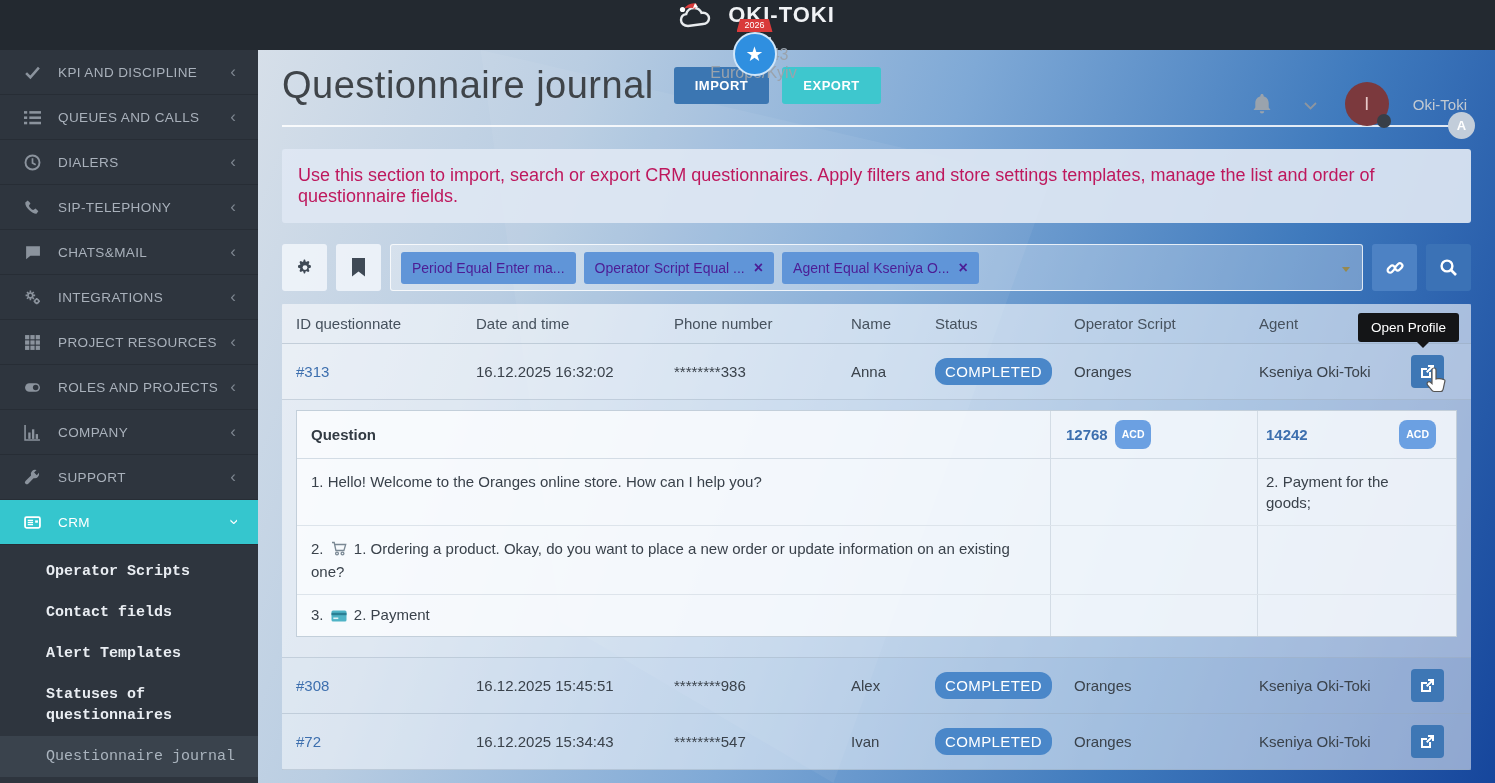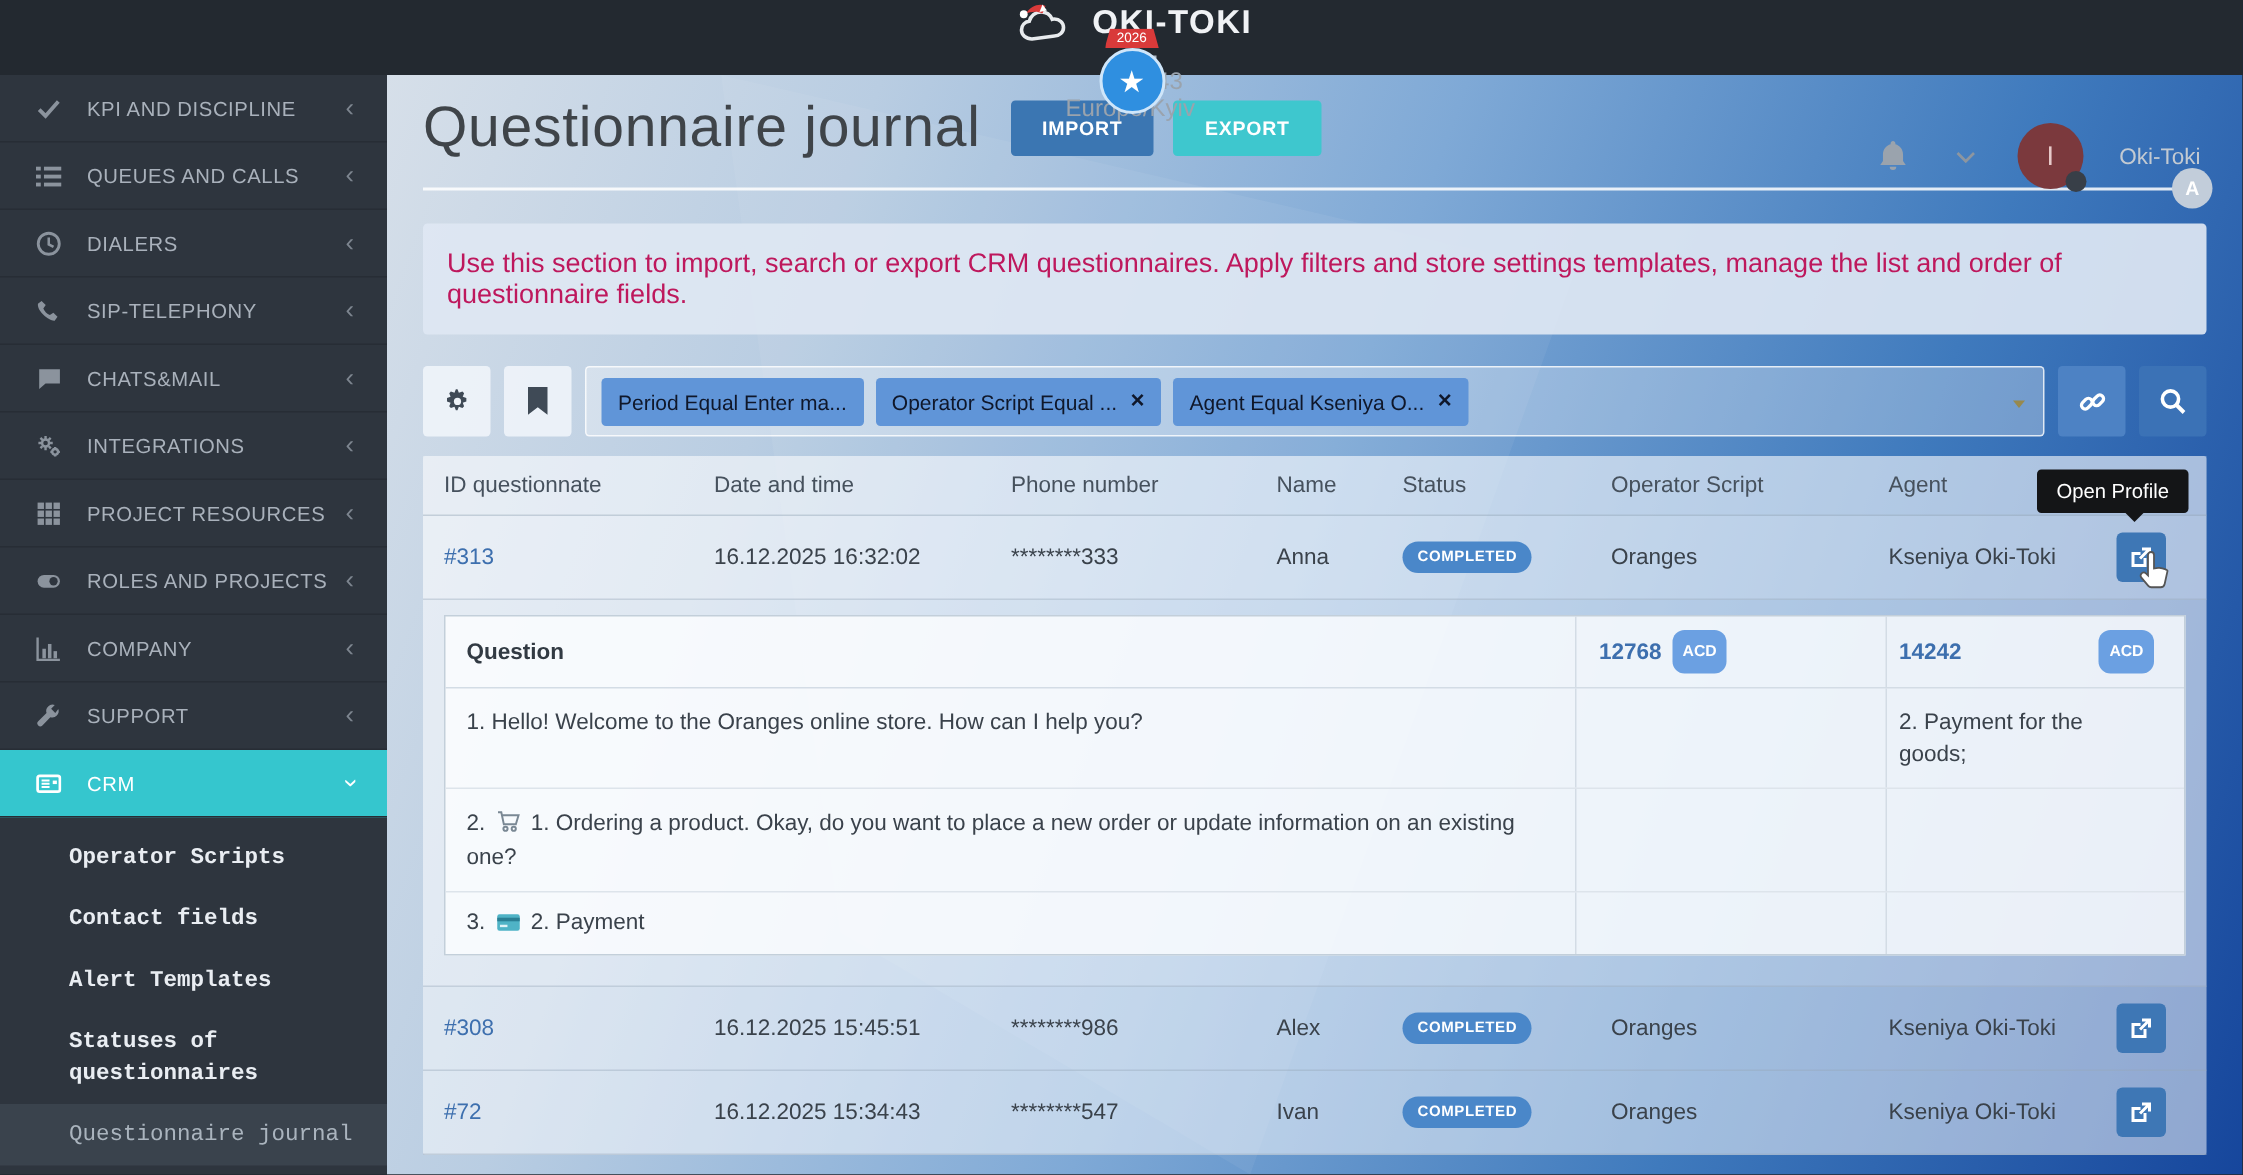--- a/index.html
+++ b/index.html
@@ -59,32 +59,32 @@
   .a-badge { position:absolute; right:-4px; top:-13px; width:27px; height:27px; border-radius:50%; background:#c2cdda; color:#fff; font-size:13px; font-weight:bold; display:flex; align-items:center; justify-content:center; }
 
   .info-box { margin-top:22px; background:rgba(222,231,243,0.92); border-radius:3px; padding:16px 16px; font-size:18px; color:#be185d; }
 
   .filter-bar { margin-top:21px; display:flex; gap:9px; height:47px; }
   .sq-btn { width:45px; height:47px; border:none; border-radius:3px; cursor:pointer; display:flex; align-items:center; justify-content:center; }
   .tool-btn { background:rgba(240,245,250,0.88); color:#3f4a56; }
   .blue-btn1 { background:#4d82c4; }
   .blue-btn2 { background:#3b72b6; }
   .filter-input { flex:1; display:flex; align-items:center; gap:8px; padding:0 10px; background:rgba(255,255,255,0.30); border:1px solid rgba(255,255,255,0.78); border-radius:3px; position:relative; cursor:text; }
-  .ftag { display:flex; align-items:center; gap:9px; background:#6095d8; color:#0f172a; font-size:14px; padding:8px 11px; border-radius:3px; white-space:nowrap; cursor:pointer; }
+  .ftag { display:flex; align-items:center; gap:9px; background:#6095d8; color:#4c1d95; font-size:14px; padding:8px 11px; border-radius:3px; white-space:nowrap; cursor:pointer; }
   .ftag .x { font-size:16px; font-weight:bold; line-height:12px; cursor:pointer; }
   .in-caret { position:absolute; right:12px; top:22px; width:0; height:0; border-left:4px solid transparent; border-right:4px solid transparent; border-top:5px solid #97894e; }
 
   
   .table-card { margin-top:13px; background:rgba(244,248,252,0.40); border-radius:2px; }
   .tgrid { display:grid; grid-template-columns:180px 198px 177px 84px 139px 185px 1fr 46px; align-items:center; padding:0 14px; }
   .thead { height:40px; background:rgba(255,255,255,0.35); border-bottom:1px solid rgba(150,168,185,0.45); color:#46515d; font-size:15px; }
   .trow { height:56px; background:rgba(255,255,255,0.40); border-bottom:1px solid rgba(150,168,185,0.40); font-size:15px; color:#3a424b; }
   .trow.dim { background:rgba(255,255,255,0.22); }
   .idlink { color:#3d6fae; cursor:pointer; }
-  .badge { display:inline-block; background:#4a87c9; color:#fff; font-size:10px; font-weight:bold; letter-spacing:.4px; padding:5px 10px; border-radius:12px; }
+  .badge { display:inline-block; background:#4a87c9; color:#fff; font-size:15px; font-weight:normal; letter-spacing:.4px; padding:5px 10px; border-radius:12px; }
   .act-btn { width:33px; height:33px; border:none; border-radius:4px; background:#3e77b5; cursor:pointer; display:flex; align-items:center; justify-content:center; }
 
   .expand-wrap { padding:10px 14px 20px; background:rgba(255,255,255,0.30); border-bottom:1px solid rgba(150,168,185,0.40); }
   .sub-table { border:1px solid #c3cfda; background:rgba(253,254,255,0.80); }
   .sgrid { display:grid; grid-template-columns:753px 207px 1fr; }
   .scell { padding:9px 20px 9px 14px; font-size:15px; color:#3a424b; line-height:21px; }
   .scol2 { border-left:1px solid #d3dce5; padding-left:15px; }
   .scol3 { border-left:1px solid #d3dce5; padding-left:8px;justify-content:space-between; }
   .shead { border-bottom:1px solid #d3dce5; }
   .shead .scell { font-weight:bold; color:#323a43; display:flex; align-items:center; gap:7px; }

